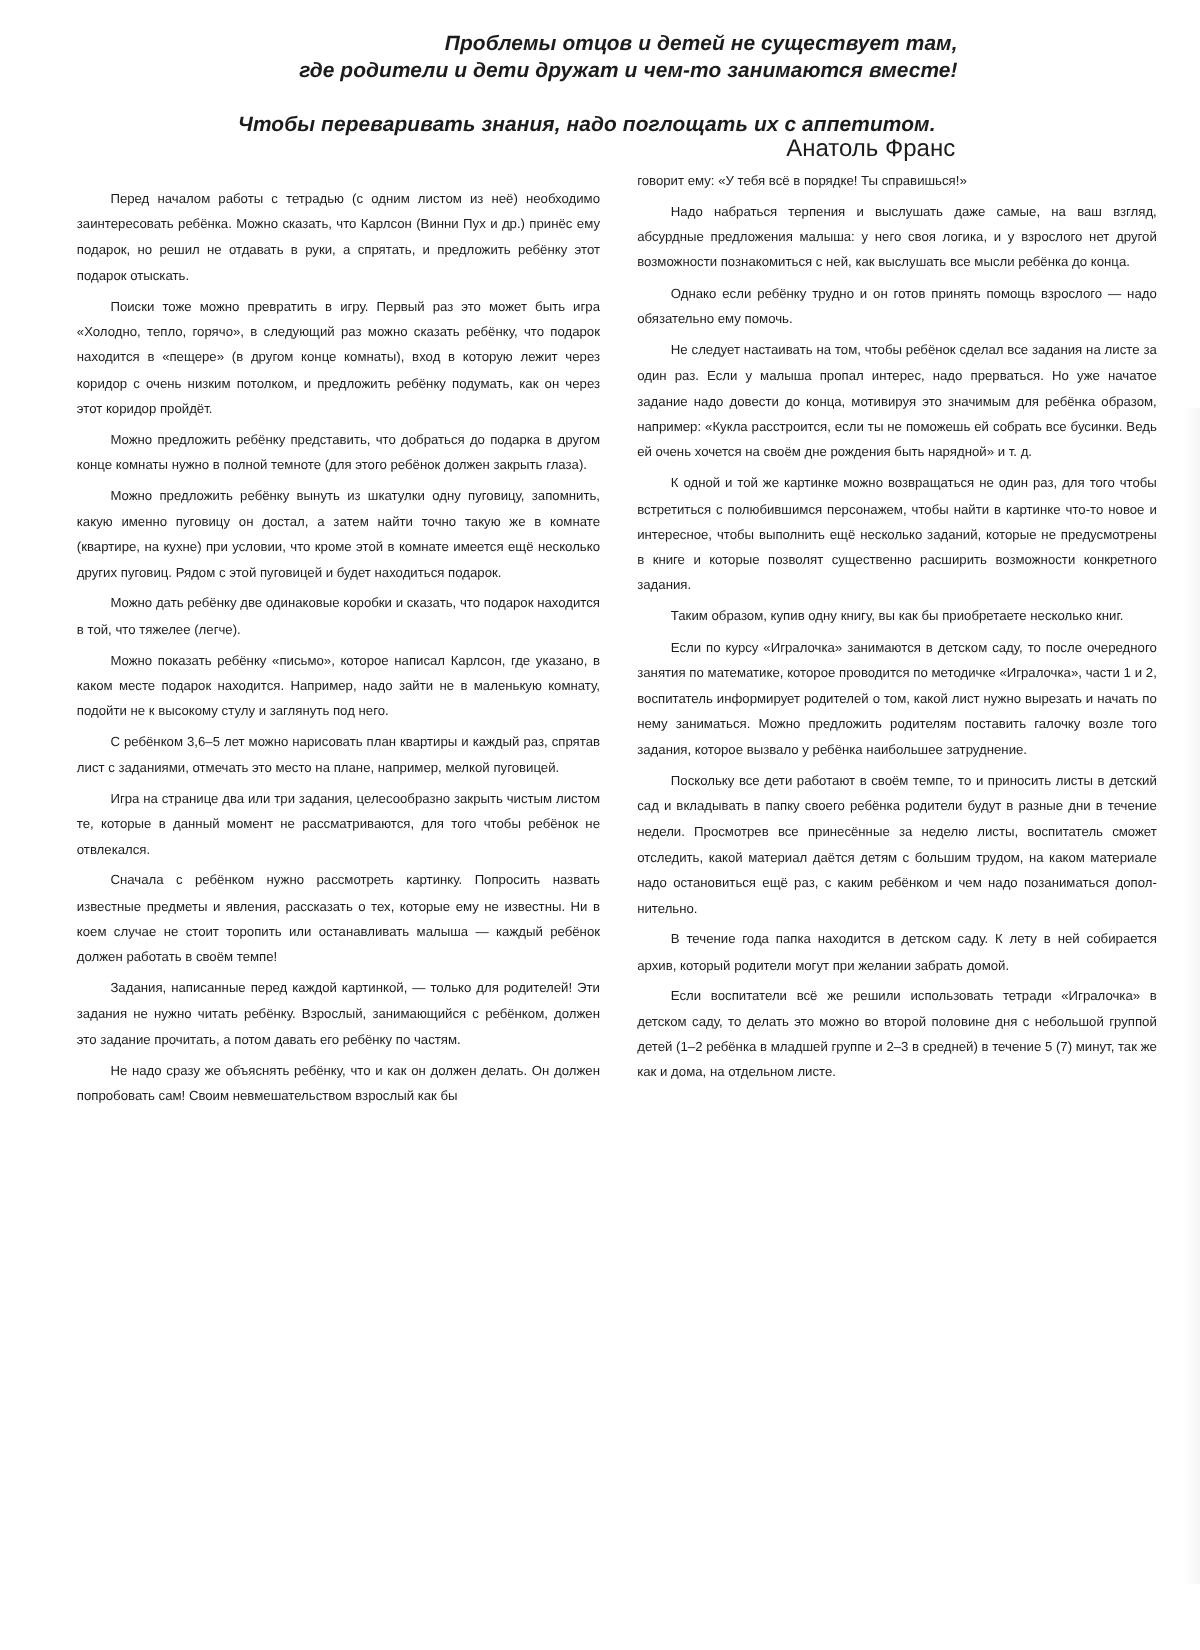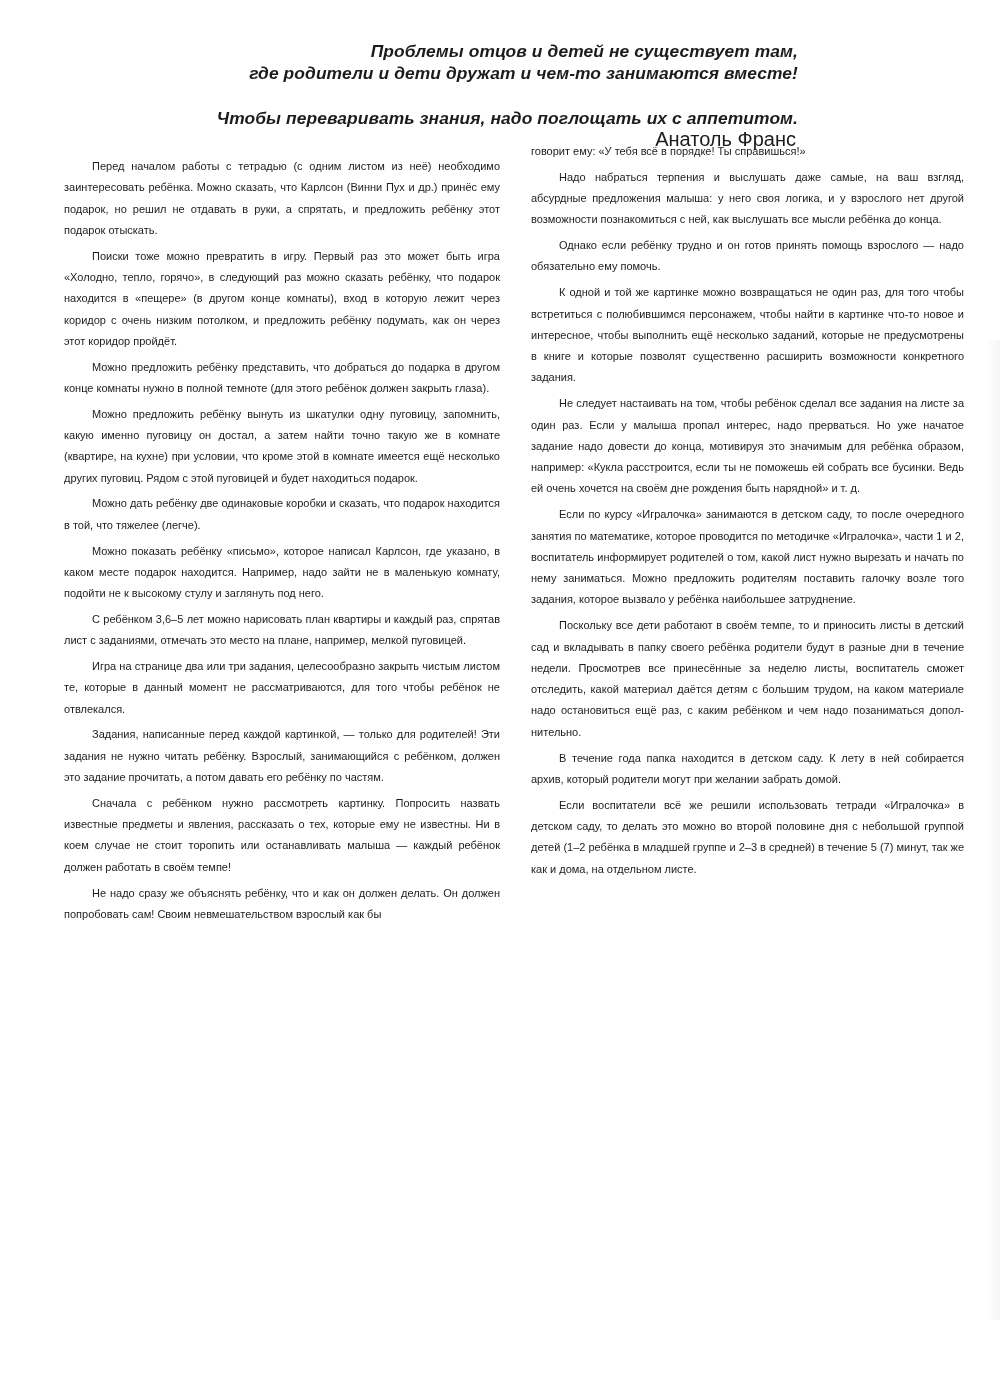--- a/index.html
+++ b/index.html
@@ -6,29 +6,29 @@
   body {
     width: 1000px; height: 1375px; position: relative; overflow: hidden;
     color: #1c1c1c;
     font-family: "Liberation Sans", "DejaVu Sans", sans-serif;
   }
   .page-edge {
     position: absolute; right: 0; top: 340px; width: 14px; height: 980px;
     background: linear-gradient(to right, rgba(0,0,0,0), rgba(0,0,0,0.035));
   }
   .epigraphs {
-    position: absolute; left: 180px; width: 618px; top: 40px;
+    position: absolute; left: 180px; width: 618px; top: 25px;
     text-align: right;
   }
   .epigraph {
     font-weight: bold; font-style: italic; font-size: 17.4px; line-height: 22px;
     margin: 0; letter-spacing: 0.1px;
   }
   .epigraph-1 { margin-bottom: 23px; }
-  .epigraph-2 { margin-bottom: 0; }
+  .epigraph-2 { margin-bottom: 0; text-align: center; }
   .author { font-size: 20px; line-height: 20px; margin: 0; padding-right: 2px; }
   .column {
     position: absolute; top: 156px;
     font-size: 11px; line-height: 21.3px;
     text-align: justify; hyphens: manual;
   }
   .col-left { left: 64px; width: 436px; }
   .col-right { left: 531px; width: 433px; top: 141px; }
   .para { margin: 0 0 4.5px 0; text-indent: 28px; }
   .para.cont { text-indent: 0; }
@@ -46,28 +46,29 @@
 
 <div class="column col-left">
   <p class="para">Перед началом работы с тетрадью (с одним листом из неё) необходимо заинтересовать ребён­ка. Можно сказать, что Карлсон (Винни Пух и др.) принёс ему подарок, но решил не отдавать в руки, а спрятать, и предложить ребёнку этот подарок отыскать.</p>
   <p class="para">Поиски тоже можно превратить в игру. Первый раз это может быть игра «Холодно, тепло, горячо», в следующий раз можно сказать ребёнку, что подарок находится в «пещере» (в другом конце комнаты), вход в которую лежит через коридор с очень низким потолком, и предложить ребёнку подумать, как он через этот коридор пройдёт.</p>
   <p class="para">Можно предложить ребёнку представить, что добраться до подарка в другом конце комнаты нужно в полной темноте (для этого ребёнок дол­жен закрыть глаза).</p>
   <p class="para">Можно предложить ребёнку вынуть из шкатул­ки одну пуговицу, запомнить, какую именно пуго­вицу он достал, а затем найти точно такую же в комнате (квартире, на кухне) при условии, что кро­ме этой в комнате имеется ещё несколько других пуговиц. Рядом с этой пуговицей и будет нахо­диться подарок.</p>
   <p class="para">Можно дать ребёнку две одинаковые коробки и сказать, что подарок находится в той, что тяжелее (легче).</p>
   <p class="para">Можно показать ребёнку «письмо», которое написал Карлсон, где указано, в каком месте пода­рок находится. Например, надо зайти не в малень­кую комнату, подойти не к высокому стулу и загля­нуть под него.</p>
   <p class="para">С ребёнком 3,6–5 лет можно нарисовать план квартиры и каждый раз, спрятав лист с заданиями, отмечать это место на плане, например, мелкой пуговицей.</p>
   <p class="para">Игра на странице два или три задания, целесо­образно закрыть чистым листом те, которые в дан­ный момент не рассматриваются, для того чтобы ребёнок не отвлекался.</p>
+  <p class="para">Сначала с ребёнком нужно рассмотреть кар­тинку. Попросить назвать известные предметы и явления, рассказать о тех, которые ему не извест­ны. Ни в коем случае не стоит торопить или оста­навливать малыша — каждый ребёнок должен работать в своём темпе!</p>
   <p class="para">Задания, написанные перед каждой картин­кой, — только для родителей! Эти задания не нуж­но читать ребёнку. Взрослый, занимающийся с ребёнком, должен это задание прочитать, а потом давать его ребёнку по частям.</p>
-  <p class="para">Сначала с ребёнком нужно рассмотреть кар­тинку. Попросить назвать известные предметы и явления, рассказать о тех, которые ему не извест­ны. Ни в коем случае не стоит торопить или оста­навливать малыша — каждый ребёнок должен работать в своём темпе!</p>
   <p class="para">Не надо сразу же объяснять ребёнку, что и как он должен делать. Он должен попробовать сам! Своим невмешательством взрослый как бы</p>
 </div>
 
 <div class="column col-right">
   <p class="para cont">говорит ему: «У тебя всё в порядке! Ты спра­вишься!»</p>
   <p class="para">Надо набраться терпения и выслушать даже самые, на ваш взгляд, абсурдные предложения малыша: у него своя логика, и у взрослого нет дру­гой возможности познакомиться с ней, как выслу­шать все мысли ребёнка до конца.</p>
   <p class="para">Однако если ребёнку трудно и он готов принять помощь взрослого — надо обязательно ему помочь.</p>
+  <p class="para">Не следует настаивать на том, чтобы ребёнок сделал все задания на листе за один раз. Если у малыша пропал интерес, надо прерваться. Но уже начатое задание надо довести до конца, мотиви­руя это значимым для ребёнка образом, напри­мер: «Кукла расстроится, если ты не поможешь ей собрать все бусинки. Ведь ей очень хочется на своём дне рождения быть нарядной» и т. д.</p>
   <p class="para">К одной и той же картинке можно возвращаться не один раз, для того чтобы встретиться с полю­бившимся персонажем, чтобы найти в картинке что-то новое и интересное, чтобы выполнить ещё несколько заданий, которые не предусмотрены в книге и которые позволят существенно расширить возможности конкретного задания.</p>
-  <p class="para">Не следует настаивать на том, чтобы ребёнок сделал все задания на листе за один раз. Если у малыша пропал интерес, надо прерваться. Но уже начатое задание надо довести до конца, мотиви­руя это значимым для ребёнка образом, напри­мер: «Кукла расстроится, если ты не поможешь ей собрать все бусинки. Ведь ей очень хочется на своём дне рождения быть нарядной» и т. д.</p>
+  <p class="para">Таким образом, купив одну книгу, вы как бы приобретаете несколько книг.</p>
   <p class="para">Если по курсу «Игралочка» занимаются в дет­ском саду, то после очередного занятия по мате­матике, которое проводится по методичке «Игра­лочка», части 1 и 2, воспитатель информирует родителей о том, какой лист нужно вырезать и начать по нему заниматься. Можно предложить родителям поставить галочку возле того задания, которое вызвало у ребёнка наибольшее затрудне­ние.</p>
   <p class="para">Поскольку все дети работают в своём темпе, то и приносить листы в детский сад и вкладывать в папку своего ребёнка родители будут в разные дни в течение недели. Просмотрев все принесённые за неделю листы, воспитатель сможет отследить, какой материал даётся детям с большим трудом, на каком материале надо остановиться ещё раз, с каким ребёнком и чем надо позаниматься допол­нительно.</p>
   <p class="para">В течение года папка находится в детском саду. К лету в ней собирается архив, который родители могут при желании забрать домой.</p>
   <p class="para">Если воспитатели всё же решили использовать тетради «Игралочка» в детском саду, то делать это можно во второй половине дня с небольшой груп­пой детей (1–2 ребёнка в младшей группе и 2–3 в средней) в течение 5 (7) минут, так же как и дома, на отдельном листе.</p>
 </div>
 
 </body></html>

